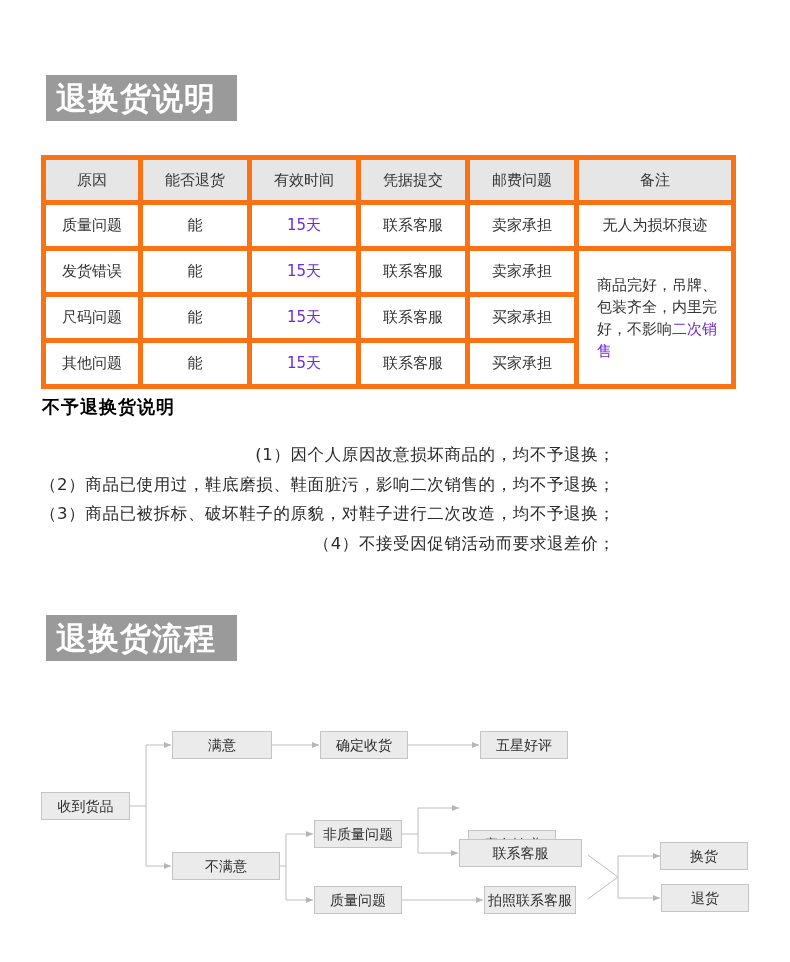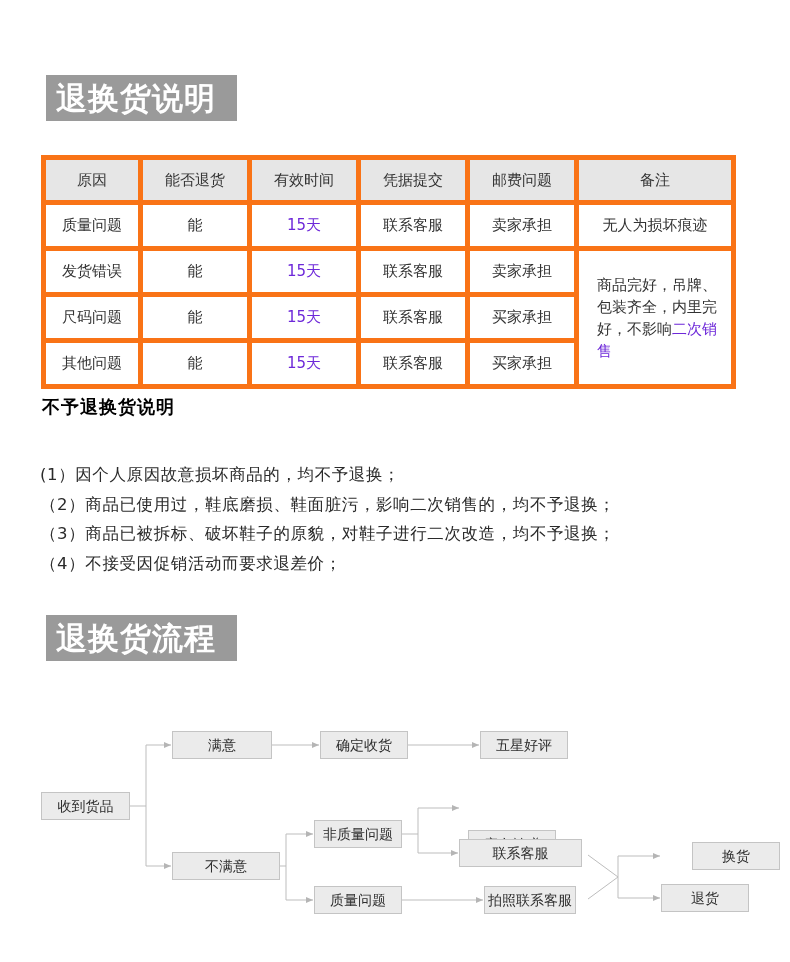--- a/index.html
+++ b/index.html
@@ -29,21 +29,21 @@
     table.policy .red { color: #6d28d9; }
     table.policy td.note-multi {
       text-align: left; padding: 0 10px 0 18px; line-height: 22px;
       vertical-align: middle;
     }
 
     .subhead {
       position: absolute; left: 42px; top: 395px; font-size: 18px;
       font-weight: bold; color: #000000; letter-spacing: 1px;
     }
-    .rules { position: absolute; left: 40px; top: 460px; margin: 0; padding: 0; list-style: none; }
+    .rules { position: absolute; left: 40px; top: 440px; margin: 0; padding: 0; list-style: none; text-align: right; }
     .rules li { font-size: 16.5px; line-height: 29.5px; color: #2a2a2a; letter-spacing: 0.6px; white-space: nowrap; }
 
     .flow { position: absolute; left: 0; top: 0; width: 790px; height: 962px; pointer-events: none; }
     .node {
       position: absolute; background: #ebebeb; border: 1px solid #c4c4c4;
       box-sizing: border-box; height: 28px; line-height: 26px;
       text-align: center; font-size: 14px; color: #2e2e2e;
     }
   </style>
 </head>
@@ -153,14 +153,14 @@
 <div class="node" style="left:41px;top:792px;width:89px;">收到货品</div>
 <div class="node" style="left:172px;top:731px;width:100px;">满意</div>
 <div class="node" style="left:320px;top:731px;width:88px;">确定收货</div>
 <div class="node" style="left:480px;top:731px;width:88px;">五星好评</div>
 <div class="node" style="left:172px;top:852px;width:108px;">不满意</div>
 <div class="node" style="left:314px;top:820px;width:88px;">非质量问题</div>
 <div class="node" style="left:314px;top:886px;width:88px;">质量问题</div>
 <div class="node" style="left:468px;top:794px;width:88px;margin-top:36px;">亲友转赠</div>
 <div class="node" style="left:459px;top:839px;width:123px;">联系客服</div>
 <div class="node" style="left:484px;top:886px;width:92px;">拍照联系客服</div>
-<div class="node" style="left:692px;top:842px;width:88px;">换货</div>
+<div class="node" style="left:660px;top:842px;width:88px;">换货</div>
 <div class="node" style="left:661px;top:884px;width:88px;">退货</div>
 
 </body></html>

